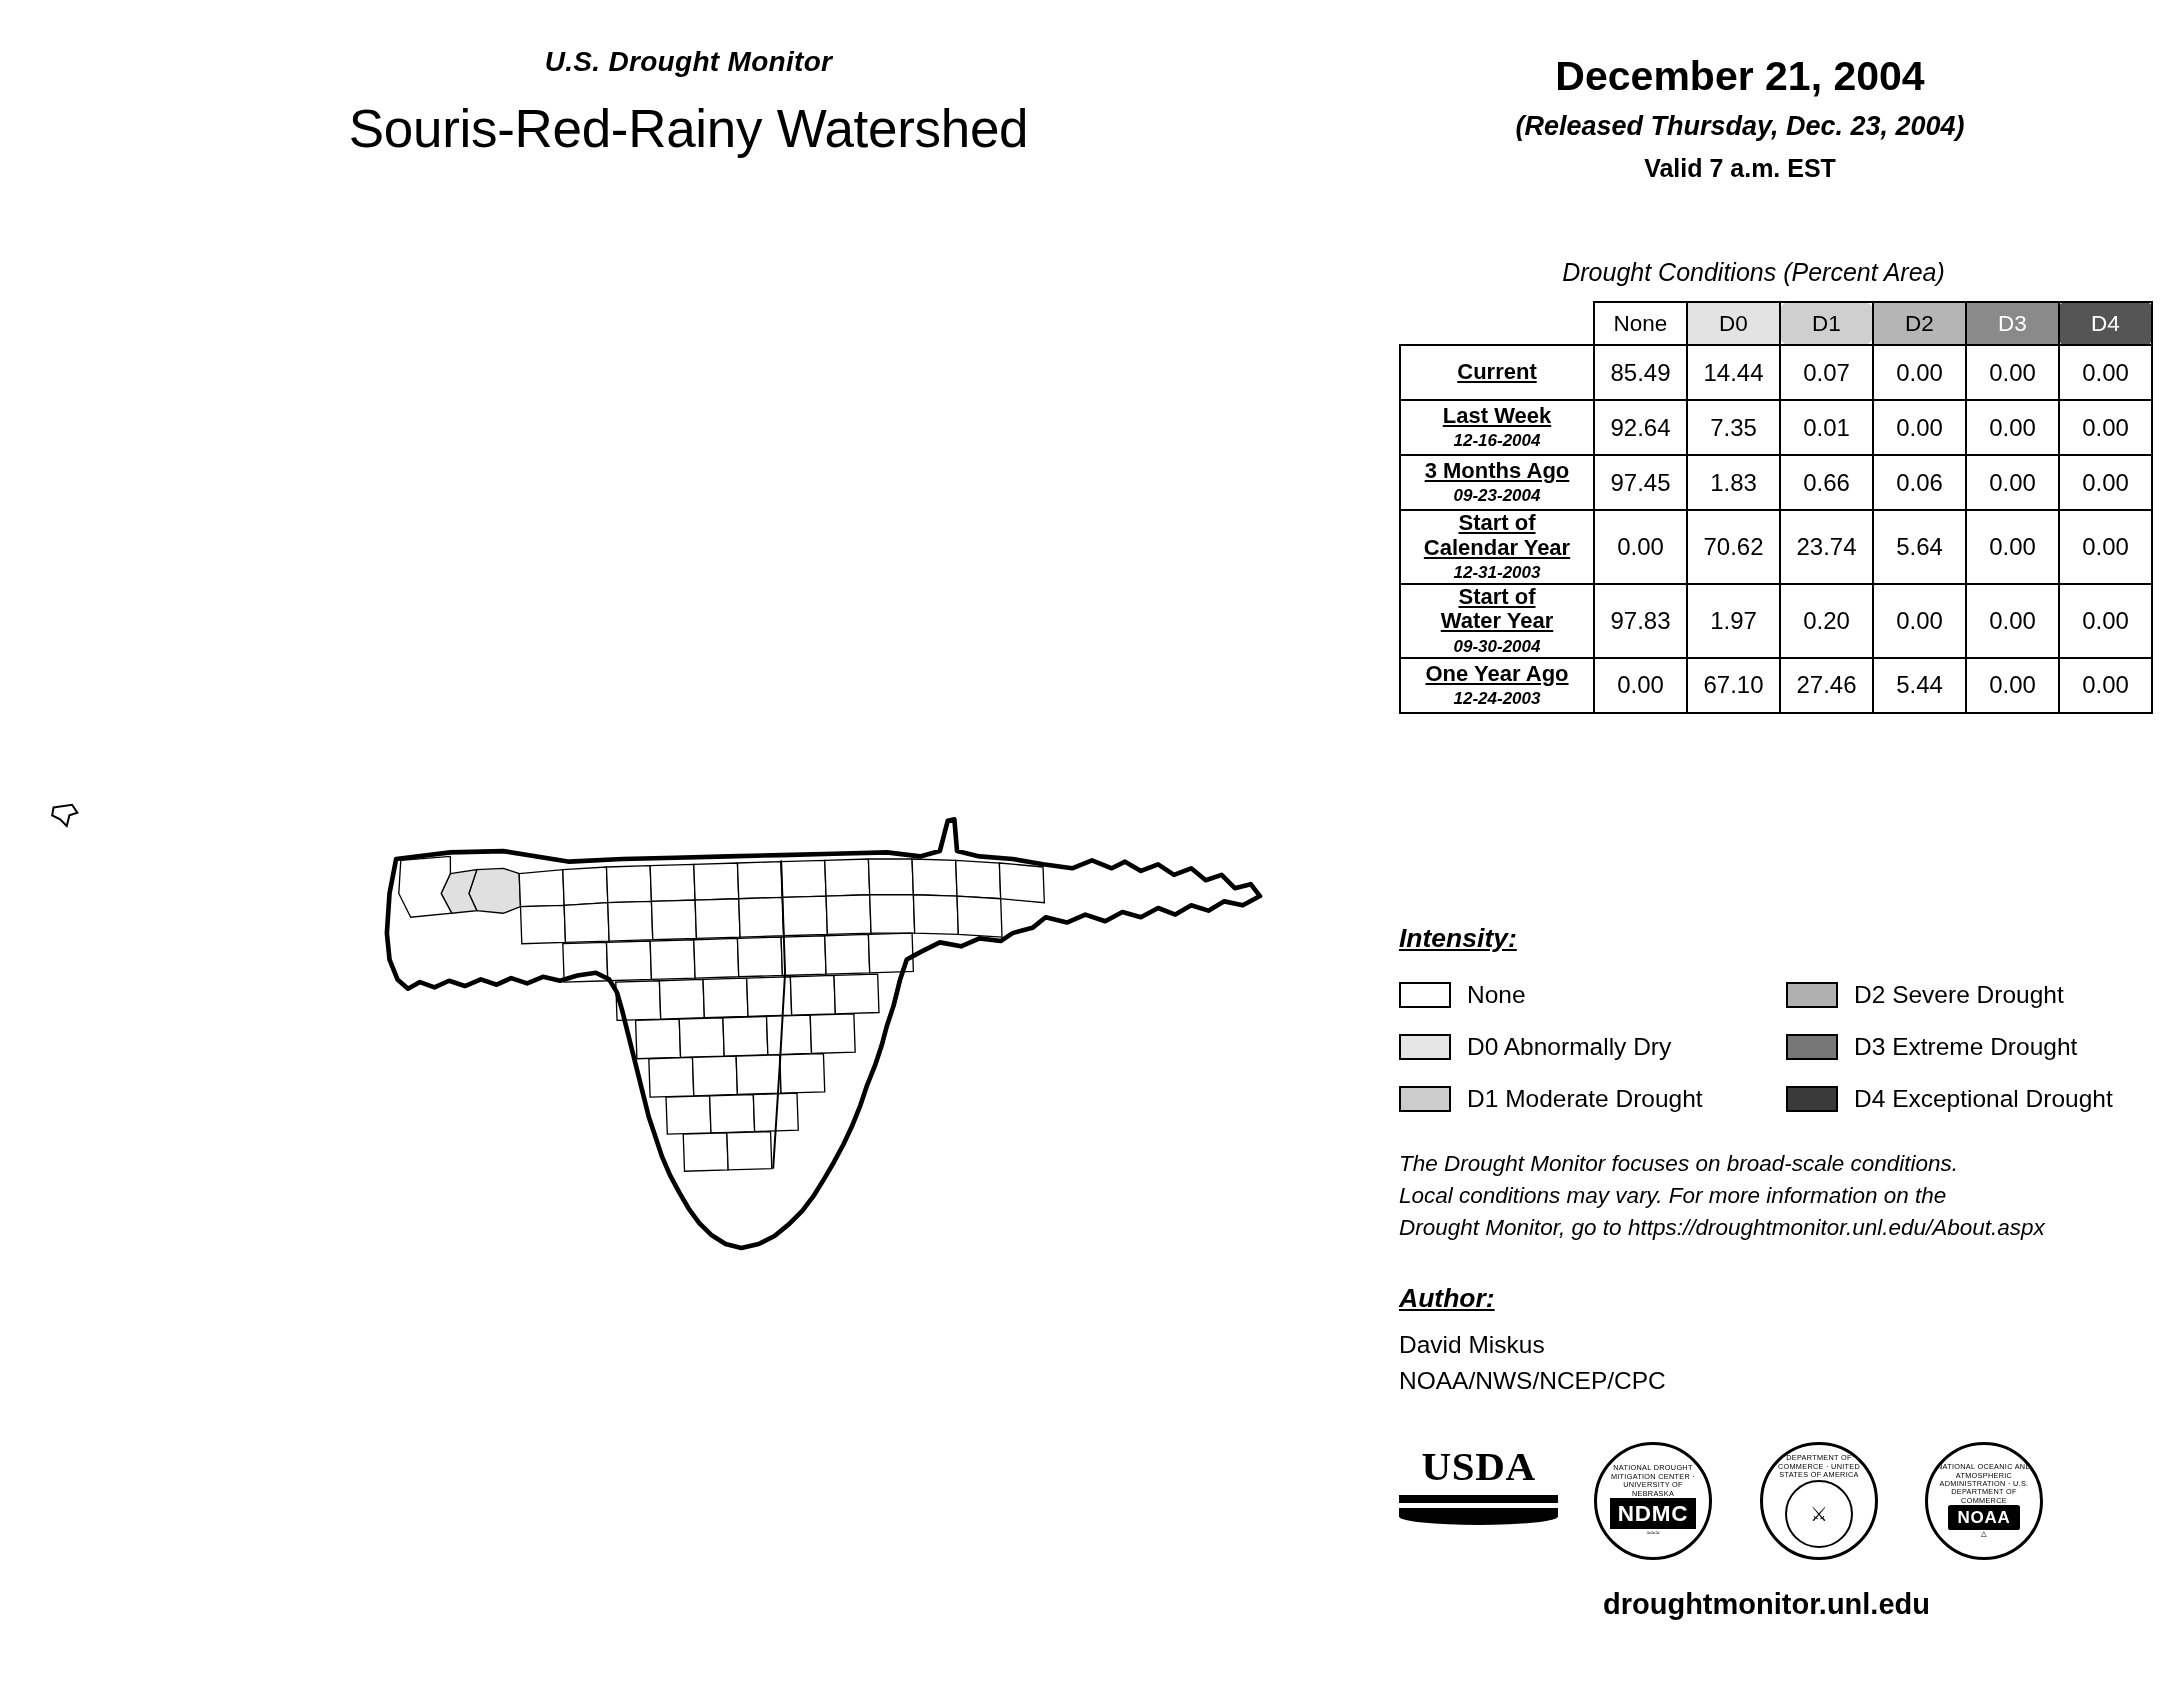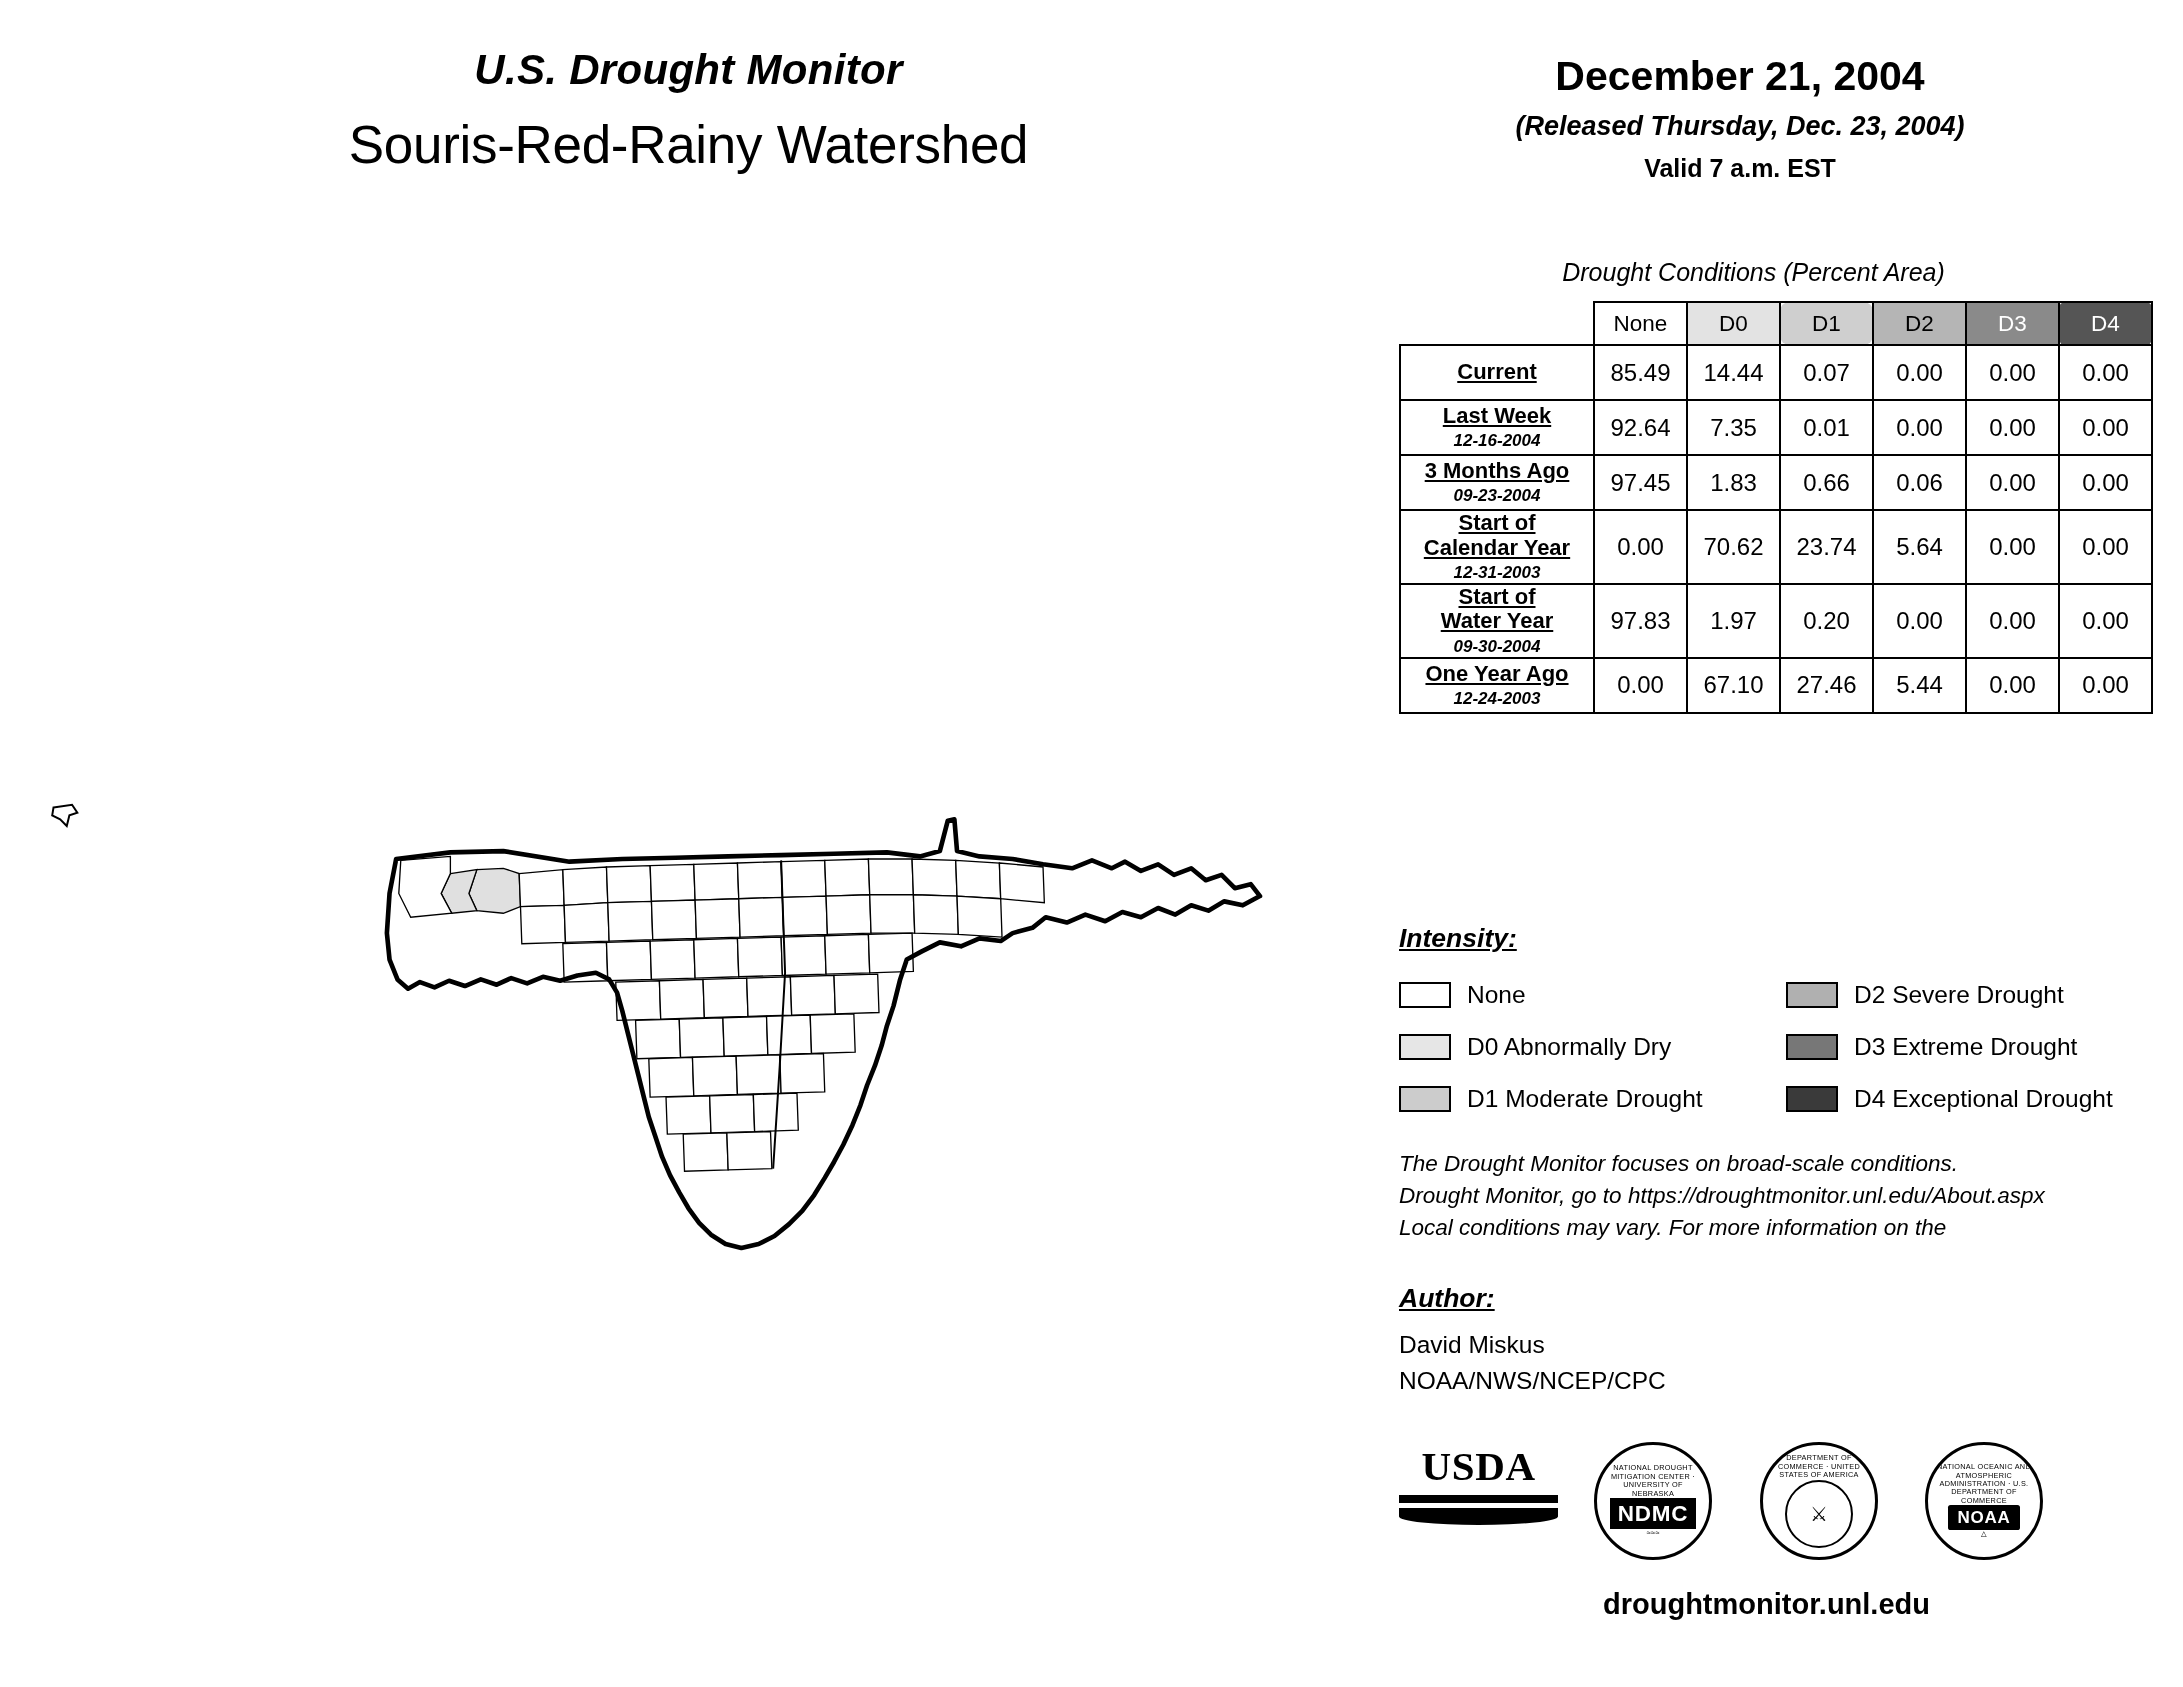--- a/index.html
+++ b/index.html
@@ -18,21 +18,21 @@
 
   
   .title-block {
     position: absolute;
     left: 40px;
     top: 46px;
     width: 1297px;
     text-align: center;
   }
   .title-small {
-    font-size: 42px;
+    font-size: 28px;
     font-weight: bold;
     font-style: italic;
     letter-spacing: 0.3px;
   }
   .title-large {
     font-size: 53px;
     font-weight: normal;
     margin-top: 20px;
     letter-spacing: -0.3px;
   }
@@ -426,22 +426,22 @@
     </div>
     <div class="legend-item">
       <span class="swatch" style="background:#3a3a3a"></span>
       <span class="legend-text">D4 Exceptional Drought</span>
     </div>
   </div>
 </div>
 
 <div class="notes">
   <div>The Drought Monitor focuses on broad-scale conditions.</div>
+  <div>Local conditions may vary. For more information on the</div>
   <div>Drought Monitor, go to https://droughtmonitor.unl.edu/About.aspx</div>
-  <div>Local conditions may vary. For more information on the</div>
 </div>
 
 <div class="author-title">Author:</div>
 <div class="author-lines">
   <div>David Miskus</div>
   <div>NOAA/NWS/NCEP/CPC</div>
 </div>
 
 <div class="logos">
 

